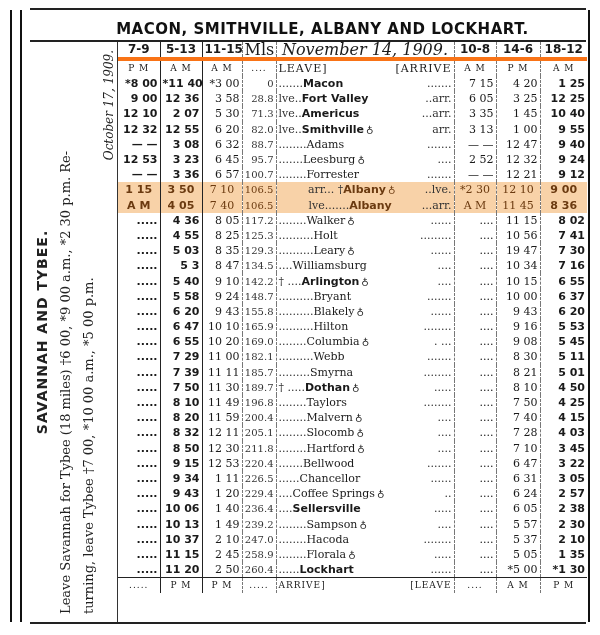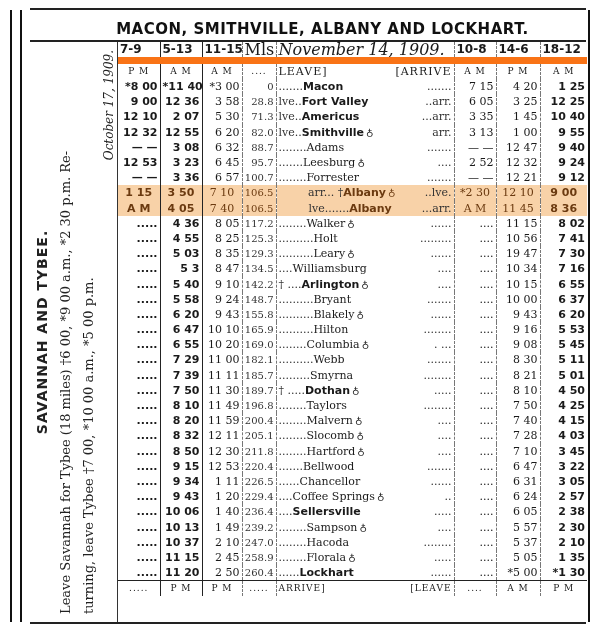--- a/index.html
+++ b/index.html
@@ -52,21 +52,21 @@
     .col-513 { width: 42px; }
     .col-1115 { width: 40px; }
     .col-mls { width: 34px; }
     .col-station { width: 178px; }
     .col-108 { width: 42px; }
     .col-146 { width: 44px; }
     .col-1812 { width: 47px; }
 
     .hdr-train th {
       font-family: "DejaVu Sans", sans-serif; font-weight: bold; font-size: 12px;
-      text-align: left; border-bottom: 7px solid #f97316; height: 17px;
+      text-align: center; border-bottom: 4px solid #f97316; height: 17px;
     }
     .hdr-train th.mls { font-family: "DejaVu Serif", serif; font-weight: normal; font-size: 16px; margin-left: 20px; }
     .hdr-train th.date { font-family: "DejaVu Serif", serif; font-weight: normal; font-style: italic; font-size: 16px; }
     .hdr-ampm td { font-size: 9px; text-align: center; letter-spacing: 1px; height: 15px; }
     .hdr-ampm td.leavearrive { font-size: 11px; letter-spacing: 1px; }
     .leave-lbl { float: left; }
     .arrive-lbl { float: right; }
 
     td.num { text-align: right; font-family: "DejaVu Sans", sans-serif; font-weight: bold; font-size: 11px; }
     td.num.light { font-family: "DejaVu Serif", serif; font-weight: normal; }

